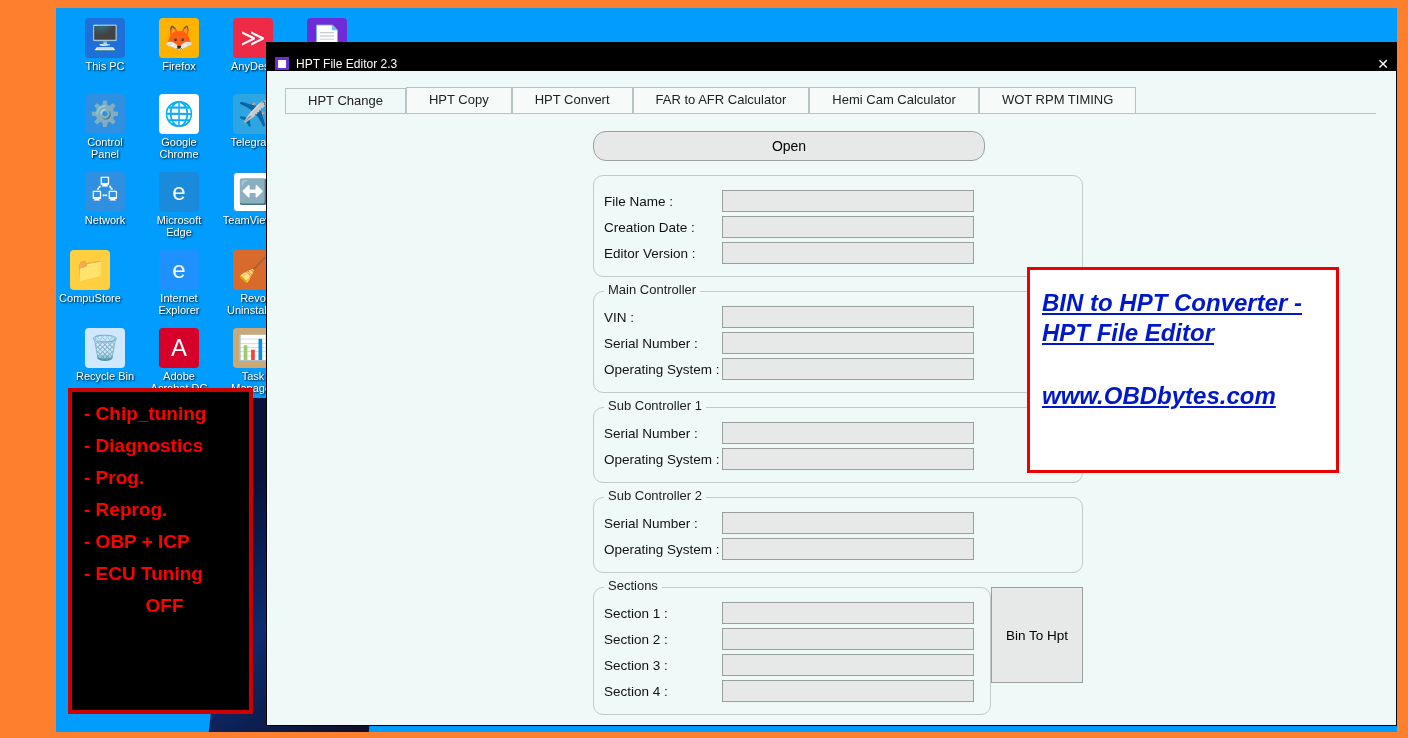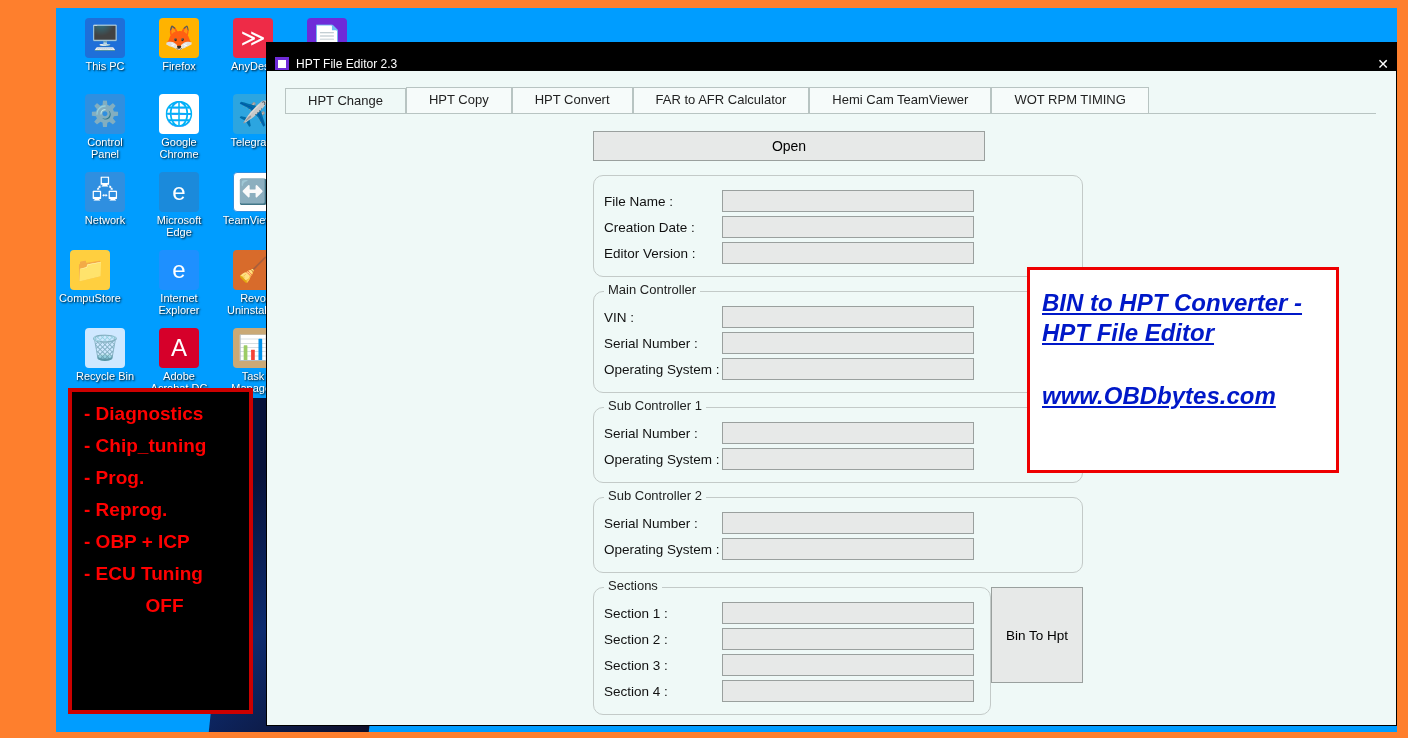--- a/index.html
+++ b/index.html
@@ -53,21 +53,21 @@
   }
   .tab.active { background:#eff9f7; font-weight:400; border-bottom:1px solid #eff9f7; position:relative; top:1px;}
   .tabline { position:absolute; left:18px; right:20px; top:42px; height:1px; background:#b8c4c2;}
 
   
   .col { position:absolute; left:326px; top:60px; width:490px; }
   .openbtn, .changebtn {
     width:392px; height:30px; margin:0 auto; display:block;
     background:#e7e9e8; border:1px solid #9aa09e; font-size:14px; cursor:pointer;
   }
-  .openbtn{ margin-left:0; width:392px;}
+  .openbtn{ margin-left:0; width:392px;border-radius:13px;}
   .grp { border:1px solid #c3cac8; border-radius:10px; padding:10px 10px 8px 10px; margin-top:14px; position:relative;}
   .grp .legend { position:absolute; top:-10px; left:10px; background:#eff9f7; padding:0 4px; font-size:13px; color:#222;}
   .row { display:flex; align-items:center; margin:4px 0;}
   .row label { width:118px; font-size:13.5px; color:#111;}
   .row input {
     flex:0 0 252px; height:22px; background:#e7e9e8; border:1px solid #9aa09e; padding:0 4px; font-size:13px;
   }
   .sections-wrap { display:flex; gap:0; }
   .sections-grp { flex:1; }
   .binbtn {
@@ -169,22 +169,22 @@
 Acrobat DC</div>
         </div>
       <div class="di" style="left:160px;top:310px">
           <div class="ic tm">📊</div>
           <div class="lbl">Task
 Manager</div>
         </div>
     </div>
 
     <div class="promo">
+      <div>- Chip_tuning</div>
       <div>- Diagnostics</div>
-      <div>- Chip_tuning</div>
       <div>- Prog.</div>
       <div>- Reprog.</div>
       <div>- OBP + ICP</div>
       <div>- ECU Tuning</div>
       <div class="off">OFF</div>
     </div>
 
     <div class="appwin">
       <div class="titlebar">
         <span class="appicon">
@@ -197,21 +197,21 @@
         <span class="spacer"></span>
         <span class="x">✕</span>
       </div>
 
       <div class="client">
         <div class="tabs">
           <div class="tab active">HPT Change</div>
           <div class="tab">HPT Copy</div>
           <div class="tab">HPT Convert</div>
           <div class="tab">FAR to AFR Calculator</div>
-          <div class="tab">Hemi Cam TeamViewer</div>
+          <div class="tab">Hemi Cam Calculator</div>
           <div class="tab">WOT RPM TIMING</div>
         </div>
         <div class="tabline"></div>
 
         <div class="col">
           <button class="openbtn">Open</button>
 
           <div class="grp">
             <div class="row">
                 <label>File Name :</label>

